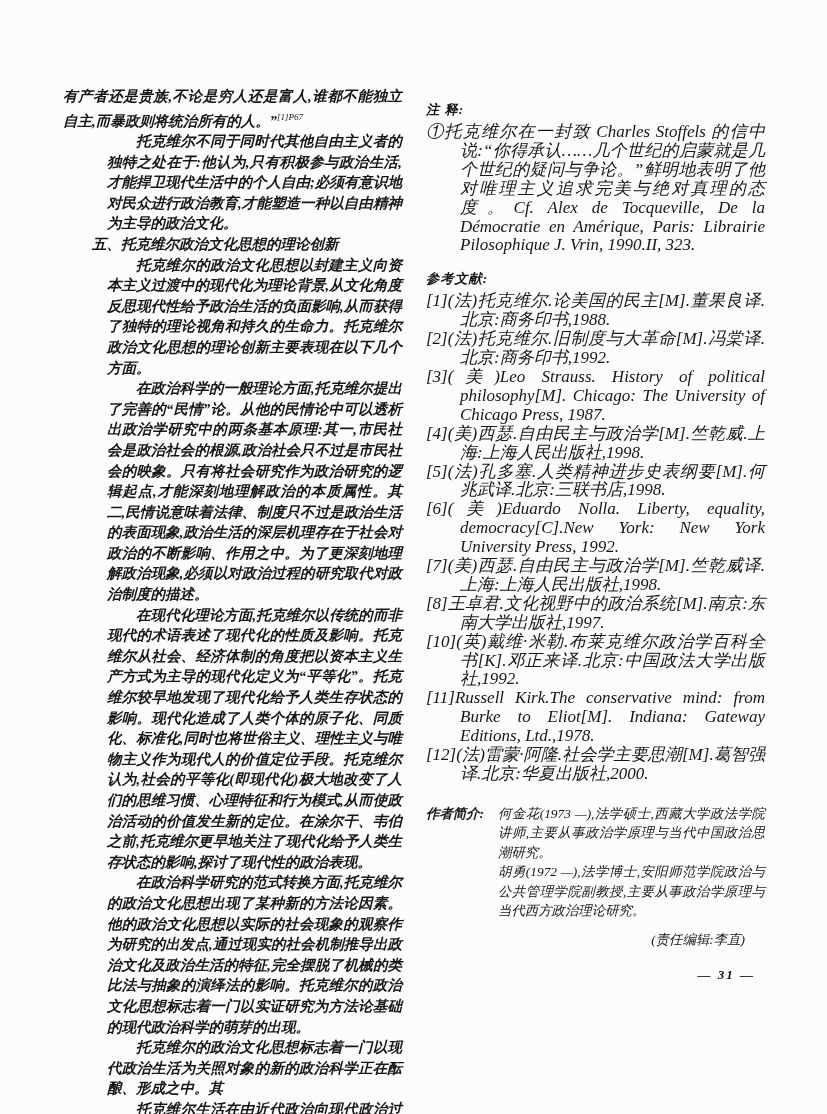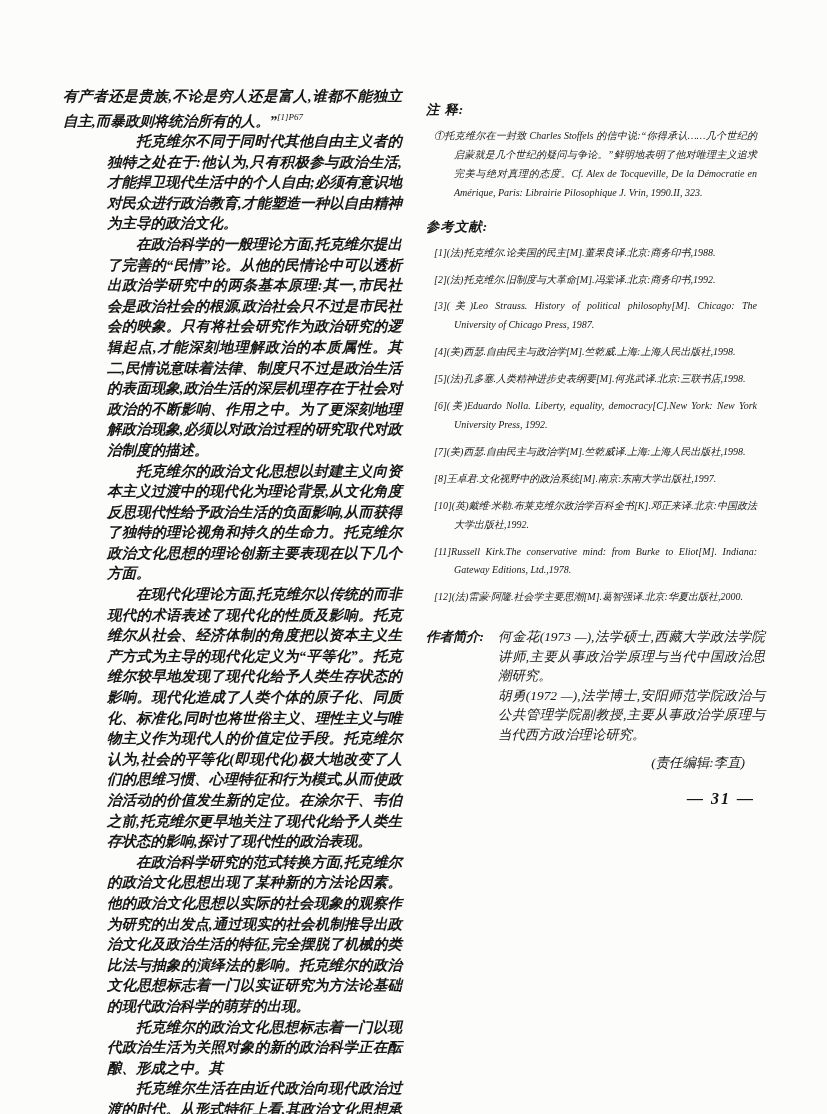--- a/index.html
+++ b/index.html
@@ -27,55 +27,56 @@
     margin:0; text-indent:2em; font-weight:bold;
   }
   sup.cite { font-size:9px; font-weight:normal; }
 
   
   .small-head {
     font-size:13.2px; font-weight:bold;
     margin:15px 0 4px 0; letter-spacing:1px;
   }
   .hang {
-    font-size:10px; line-height:18.9px;
-    text-align:justify; margin:8px;
+    font-size:17px; line-height:18.9px;
+    text-align:justify; margin:0;
     padding-left:2em; text-indent:-2em;
   }
 
   
   .bio {
     margin-top:20px;
     font-size:13.4px; line-height:19.5px;
     position:relative; padding-left:72px;
     text-align:justify;
   }
   .bio-label { position:absolute; left:0; top:0; font-weight:bold; }
   .bio p { margin:0; }
 
   .editor-line {
     text-align:right; font-size:13.4px;
     margin:10px 20px 0 0;
   }
   .page-number {
-    text-align:right; font-size:16px; font-weight:bold;
+    text-align:right; font-size:13px; font-weight:bold;
     margin:18px 10px 0 0; letter-spacing:2px;
   }
 </style>
 </head>
 <body>
 
 <div class="page">
   <div class="columns">
 
     <div class="col">
       <p class="body-par"><span>有产者还是贵族,不论是穷人还是富人,谁都不能独立自主,而暴政则将统治所有的人。”</span><sup class="cite">[1]P67</sup></p>
       <p class="body-par ind">托克维尔不同于同时代其他自由主义者的独特之处在于:他认为,只有积极参与政治生活,才能捍卫现代生活中的个人自由;必须有意识地对民众进行政治教育,才能塑造一种以自由精神为主导的政治文化。</p>
+      <h3 class="sec-heading">五、托克维尔政治文化思想的理论创新</h3>
+      <p class="body-par ind">托克维尔的政治文化思想以封建主义向资本主义过渡中的现代化为理论背景,从文化角度反思现代性给予政治生活的负面影响,从而获得了独特的理论视角和持久的生命力。托克维尔政治文化思想的理论创新主要表现在以下几个方面。</p>
       <p class="body-par ind">在政治科学的一般理论方面,托克维尔提出了完善的“民情”论。从他的民情论中可以透析出政治学研究中的两条基本原理:其一,市民社会是政治社会的根源,政治社会只不过是市民社会的映象。只有将社会研究作为政治研究的逻辑起点,才能深刻地理解政治的本质属性。其二,民情说意味着法律、制度只不过是政治生活的表面现象,政治生活的深层机理存在于社会对政治的不断影响、作用之中。为了更深刻地理解政治现象,必须以对政治过程的研究取代对政治制度的描述。</p>
-      <p class="body-par ind">托克维尔的政治文化思想以封建主义向资本主义过渡中的现代化为理论背景,从文化角度反思现代性给予政治生活的负面影响,从而获得了独特的理论视角和持久的生命力。托克维尔政治文化思想的理论创新主要表现在以下几个方面。</p>
       <p class="body-par ind">在现代化理论方面,托克维尔以传统的而非现代的术语表述了现代化的性质及影响。托克维尔从社会、经济体制的角度把以资本主义生产方式为主导的现代化定义为“平等化”。托克维尔较早地发现了现代化给予人类生存状态的影响。现代化造成了人类个体的原子化、同质化、标准化,同时也将世俗主义、理性主义与唯物主义作为现代人的价值定位手段。托克维尔认为,社会的平等化(即现代化)极大地改变了人们的思维习惯、心理特征和行为模式,从而使政治活动的价值发生新的定位。在涂尔干、韦伯之前,托克维尔更早地关注了现代化给予人类生存状态的影响,探讨了现代性的政治表现。</p>
       <p class="body-par ind">在政治科学研究的范式转换方面,托克维尔的政治文化思想出现了某种新的方法论因素。他的政治文化思想以实际的社会现象的观察作为研究的出发点,通过现实的社会机制推导出政治文化及政治生活的特征,完全摆脱了机械的类比法与抽象的演绎法的影响。托克维尔的政治文化思想标志着一门以实证研究为方法论基础的现代政治科学的萌芽的出现。</p>
       <p class="body-par ind">托克维尔的政治文化思想标志着一门以现代政治生活为关照对象的新的政治科学正在酝酿、形成之中。其</p>
       <p class="body-par ind">托克维尔生活在由近代政治向现代政治过渡的时代。从形式特征上看,其政治文化思想承袭了传统的政治语言,沿用了自孟德斯鸠、卢梭乃至柏拉图、亚里士多德以来的政治思维形式及风格。但从本质特征上看,其学说表述的却是对现代政治的深刻反思及对后现代政治的模糊诉求。</p>
     </div>
 
     <div class="col">
 
       <h4 class="small-head">注  释:</h4>
       <p class="hang">①托克维尔在一封致 Charles Stoffels 的信中说:“你得承认……几个世纪的启蒙就是几个世纪的疑问与争论。”鲜明地表明了他对唯理主义追求完美与绝对真理的态度。Cf. Alex de Tocqueville, De la Démocratie en Amérique, Paris: Librairie Pilosophique J. Vrin, 1990.II, 323.</p>

